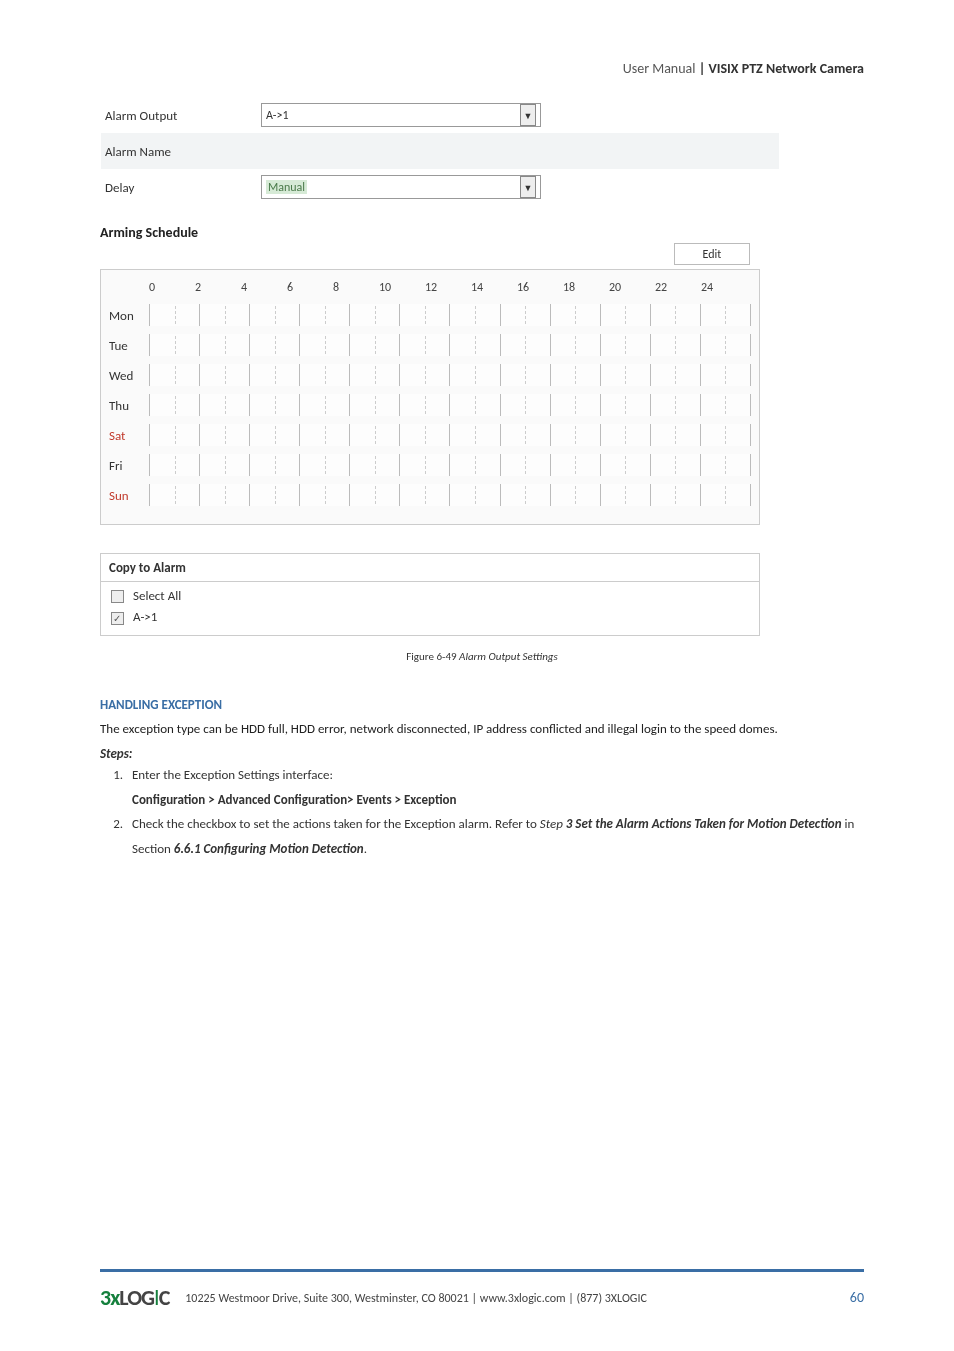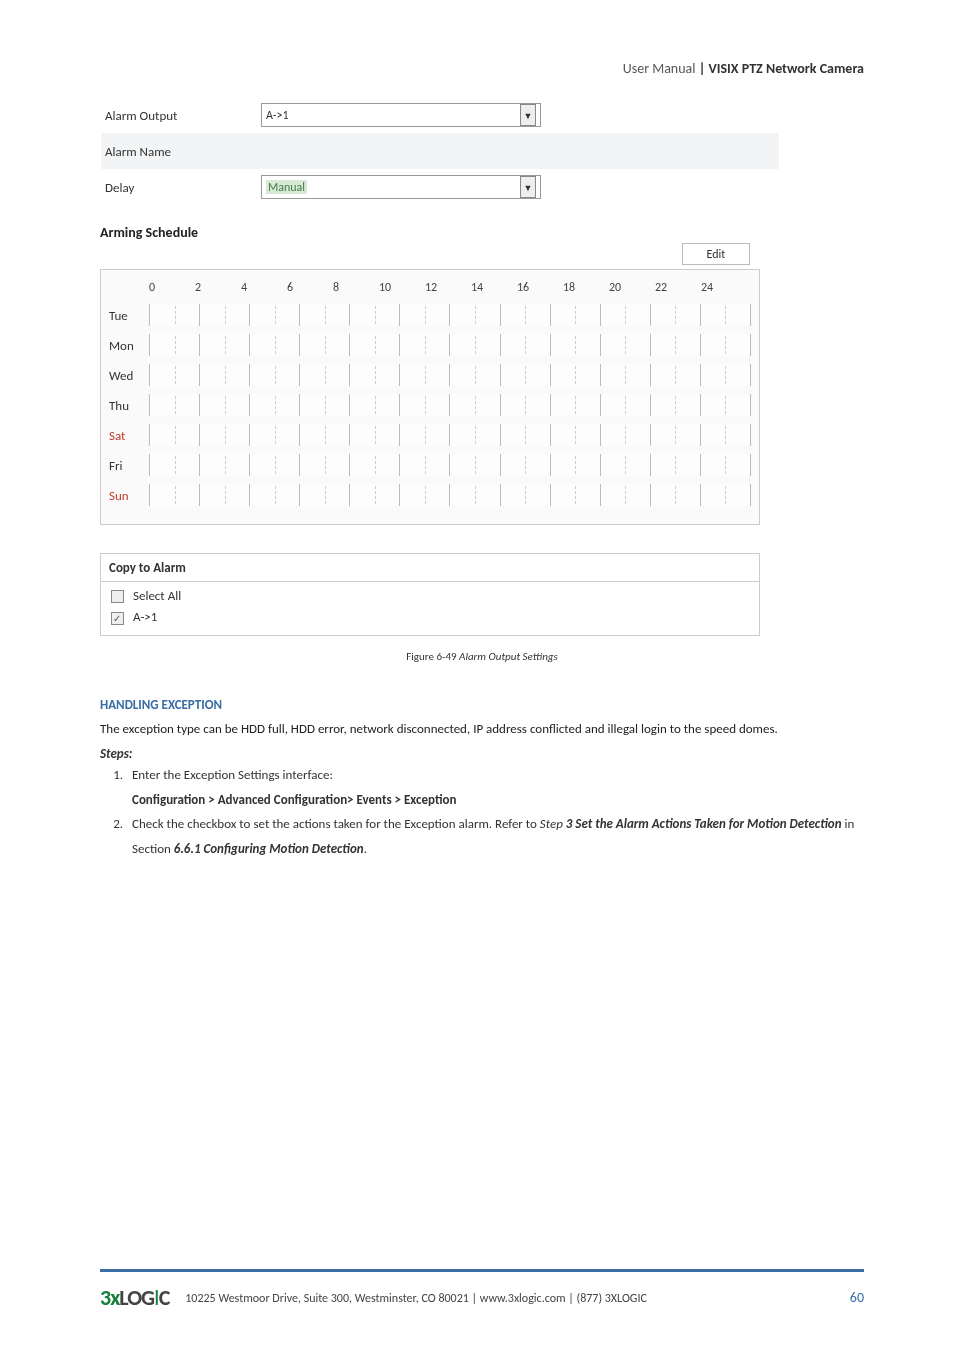--- a/index.html
+++ b/index.html
@@ -58,21 +58,21 @@
   .schedule-wrap {
     width:660px;
     border:1px solid #ccc;
     padding:10px 8px 14px 8px;
     background:#fafafa;
     position:relative;
   }
   .edit-btn {
     position:absolute;
     top:-26px; right:10px;
-    width:68px; height:22px;
+    width:76px; height:22px;
     border:1px solid #bbb;
     background:#fff;
     display:flex;align-items:center;justify-content:center;
     font-size:12px;
   }
   .hour-row {
     display:flex;
     margin-left:40px;
     font-size:12px;
     color:#444;
@@ -170,38 +170,38 @@
           <span class="hour-cell">12</span>
           <span class="hour-cell">14</span>
           <span class="hour-cell">16</span>
           <span class="hour-cell">18</span>
           <span class="hour-cell">20</span>
           <span class="hour-cell">22</span>
           <span class="hour-cell">24</span>
         </div>
       <div id="days-container">
           <div class="day-row">
+            <div class="day-label">Mon</div>
+            <div class="grid">
+              <div class="hourcol"></div>
+              <div class="hourcol"></div>
+              <div class="hourcol"></div>
+              <div class="hourcol"></div>
+              <div class="hourcol"></div>
+              <div class="hourcol"></div>
+              <div class="hourcol"></div>
+              <div class="hourcol"></div>
+              <div class="hourcol"></div>
+              <div class="hourcol"></div>
+              <div class="hourcol"></div>
+              <div class="hourcol"></div>
+            </div>
+          </div>
+          <div class="day-row">
             <div class="day-label">Tue</div>
-            <div class="grid">
-              <div class="hourcol"></div>
-              <div class="hourcol"></div>
-              <div class="hourcol"></div>
-              <div class="hourcol"></div>
-              <div class="hourcol"></div>
-              <div class="hourcol"></div>
-              <div class="hourcol"></div>
-              <div class="hourcol"></div>
-              <div class="hourcol"></div>
-              <div class="hourcol"></div>
-              <div class="hourcol"></div>
-              <div class="hourcol"></div>
-            </div>
-          </div>
-          <div class="day-row">
-            <div class="day-label">Mon</div>
             <div class="grid">
               <div class="hourcol"></div>
               <div class="hourcol"></div>
               <div class="hourcol"></div>
               <div class="hourcol"></div>
               <div class="hourcol"></div>
               <div class="hourcol"></div>
               <div class="hourcol"></div>
               <div class="hourcol"></div>
               <div class="hourcol"></div>

